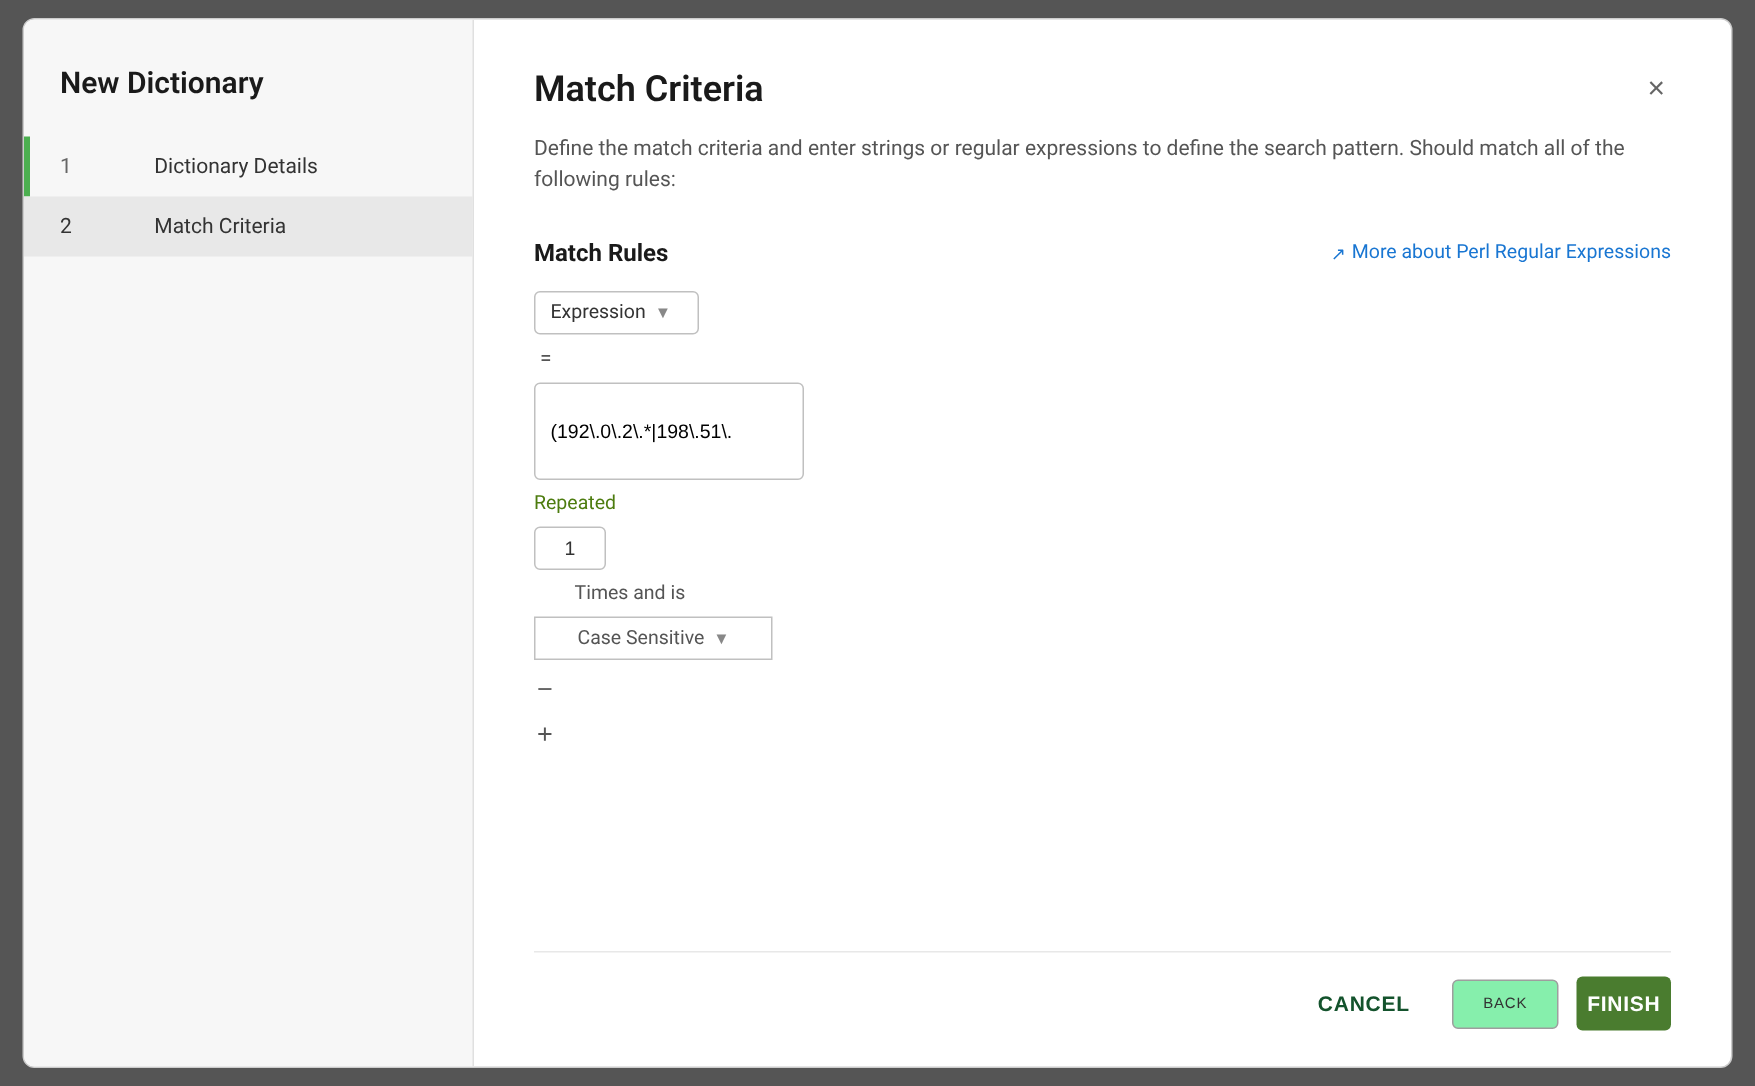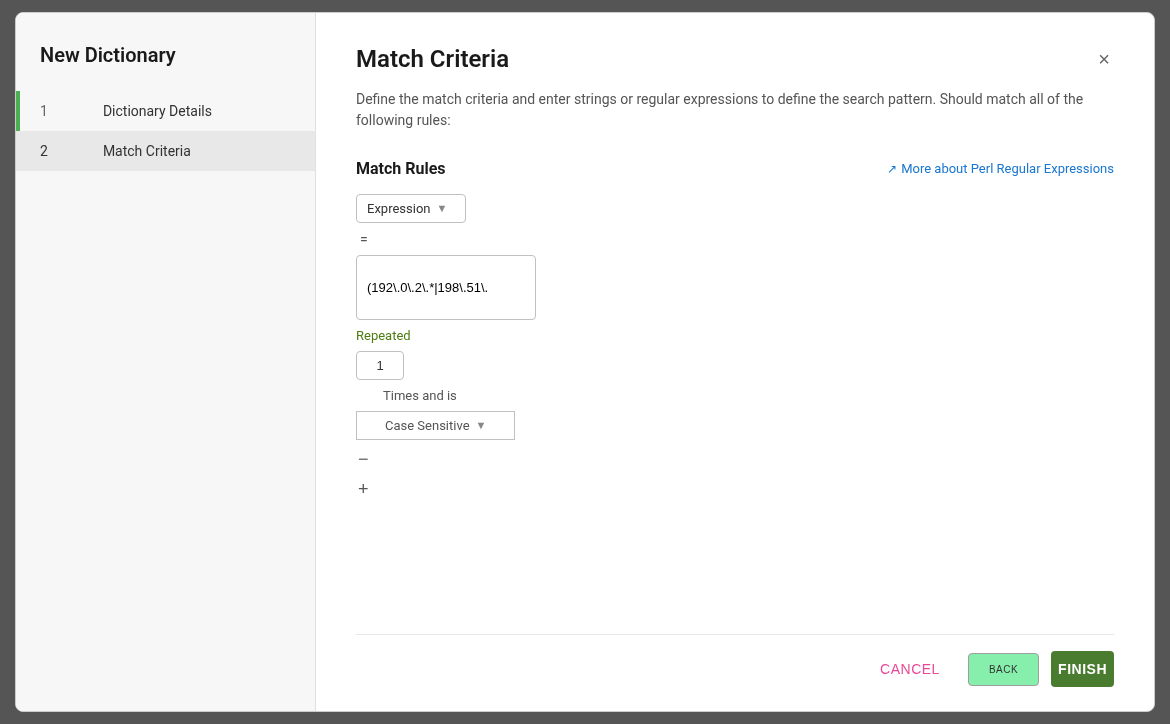--- a/index.html
+++ b/index.html
@@ -228,23 +228,23 @@
       align-items: center;
       justify-content: flex-end;
       gap: 12px;
       padding-top: 16px;
       border-top: 1px solid #e8e8e8;
       margin-top: auto;
     }
     .cancel-btn {
       background: none;
       border: none;
-      color: #ec4899;
-      font-size: 14px;
-      font-weight: 400;
+      color: #14532d;
+      font-size: 14px;
+      font-weight: 700;
       cursor: pointer;
       padding: 10px 16px;
       letter-spacing: 0.5px;
     }
     .back-btn {
       background: #86efac;
       border: 1px solid #9e9e9e;
       color: #333;
       font-size: 10px;
       font-weight: 500;

